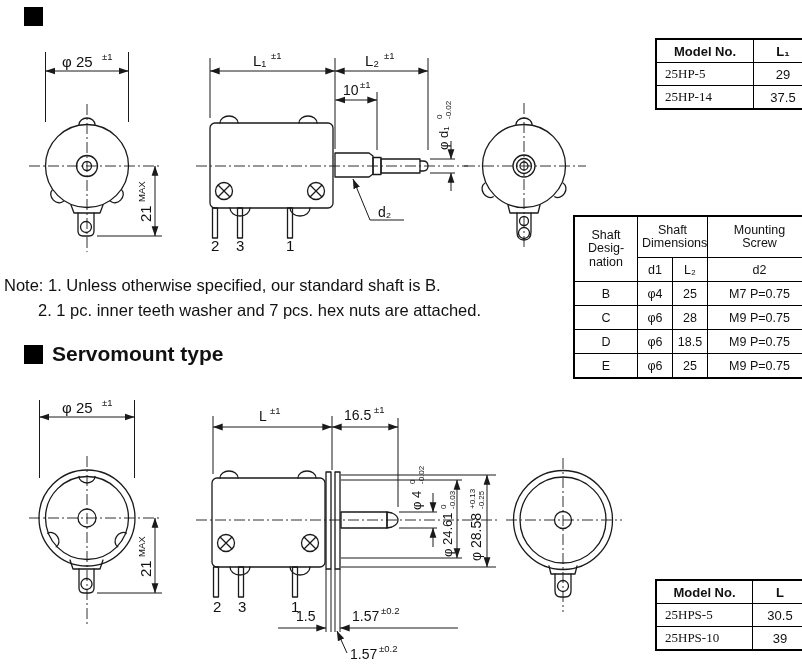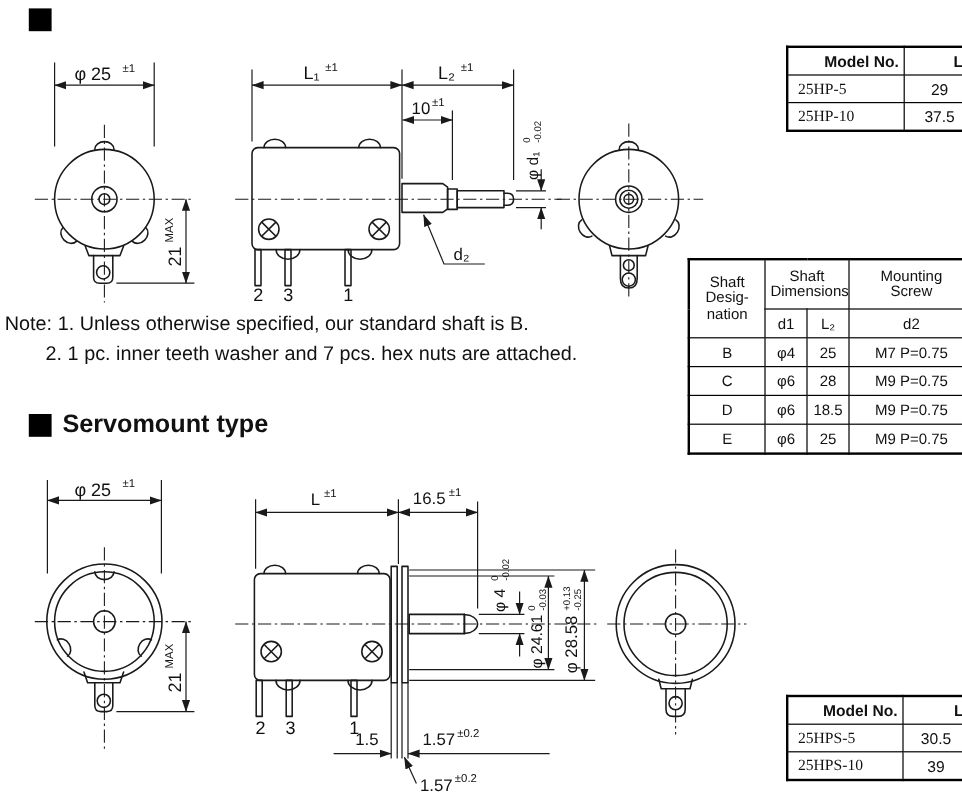--- a/index.html
+++ b/index.html
@@ -11,28 +11,28 @@
   .dl{stroke:#1a1a1a;stroke-width:1;fill:none;}
   .cl{stroke:#1a1a1a;stroke-width:0.9;fill:none;stroke-dasharray:11 3 2 3;}
   text{fill:#111;stroke:none;font-family:"Liberation Sans",sans-serif;}
   .t15{font-size:15px;} .t14{font-size:14px;} .t13{font-size:13px;}
   .sup{font-size:9.5px;} .tol{font-size:8px;} .pin{font-size:15px;}
   
   .section-header{position:absolute;display:flex;align-items:center;gap:9px;
                   font-weight:bold;font-size:21px;white-space:nowrap;}
   .sq{width:19px;height:19px;background:#000;flex:0 0 auto;}
   
-  .note{position:absolute;font-size:16.5px;line-height:25px;white-space:nowrap;}
+  .note{position:absolute;font-size:16.5px;line-height:25px;white-space:nowrap;margin-top:15px;}
   .note .indent{padding-left:34px;}
   
   table.dtable{position:absolute;border-collapse:collapse;border:2px solid #000;
                background:#fff;font-size:13px;table-layout:fixed;}
   table.dtable th,table.dtable td{border:1px solid #000;text-align:center;
                padding:1px 4px;height:20px;overflow:hidden;}
-  table.dtable th{font-weight:bold;text-align:right;}
+  table.dtable th{font-weight:bold;}
   table.dtable td.model{text-align:left;padding-left:8px;font-family:Liberation Serif, serif;}
   table.shaft{font-size:12.5px;}
   table.shaft td{font-weight:normal;height:21px;}
   table.shaft .hdr div{line-height:13.5px;}
 </style>
 </head>
 <body>
 
 <div id="page">
 
@@ -275,21 +275,21 @@
   <tbody>
         <tr>
     <th style="width:88px;">Model No.</th>
     <th style="width:50px;">L₁</th>
   </tr>
   <tr>
     <td class="model">25HP-5</td>
     <td>29</td>
   </tr>
   <tr>
-    <td class="model">25HP-10</td>
+    <td class="model">25HP-14</td>
     <td>37.5</td>
   </tr>
 </tbody>
     </table>
 
 <table class="dtable shaft" style="left:573px;top:215px;width:240px;border-radius:21px;">
   <tbody>
         <tr>
     <td rowspan="2" class="hdr" style="width:54px;">
       <div>Shaft</div>

